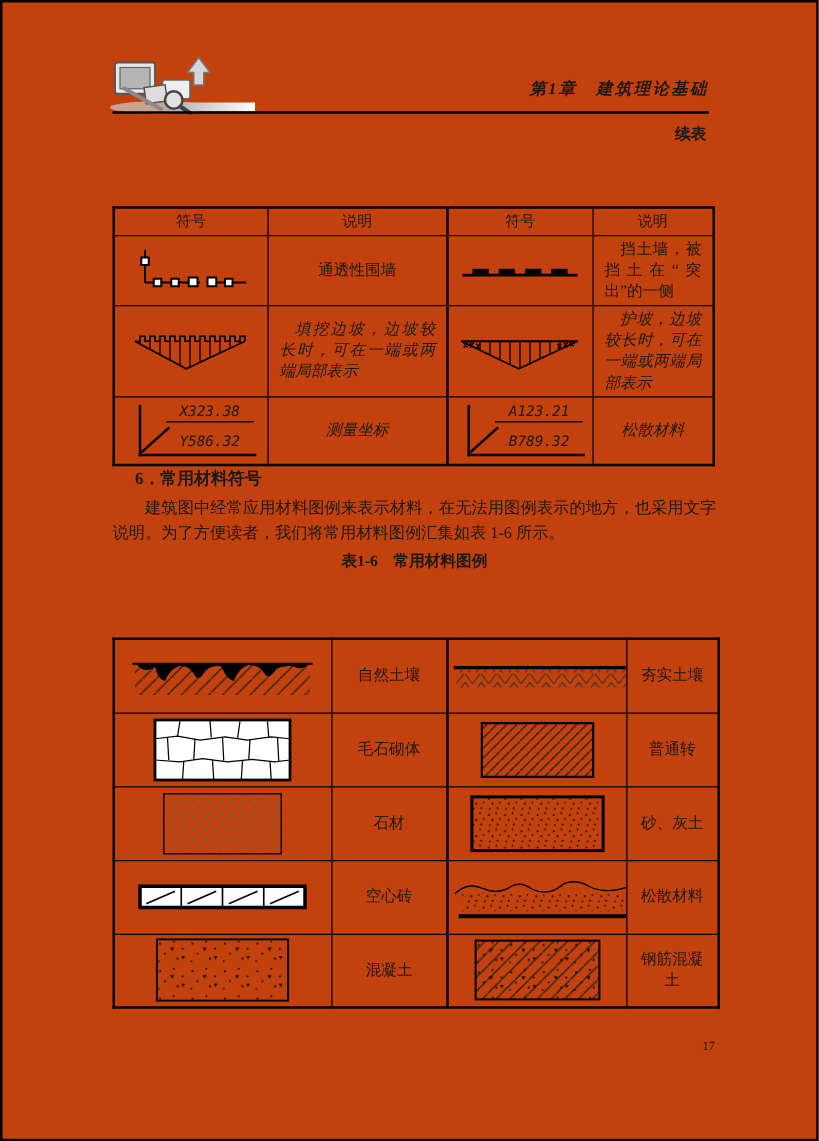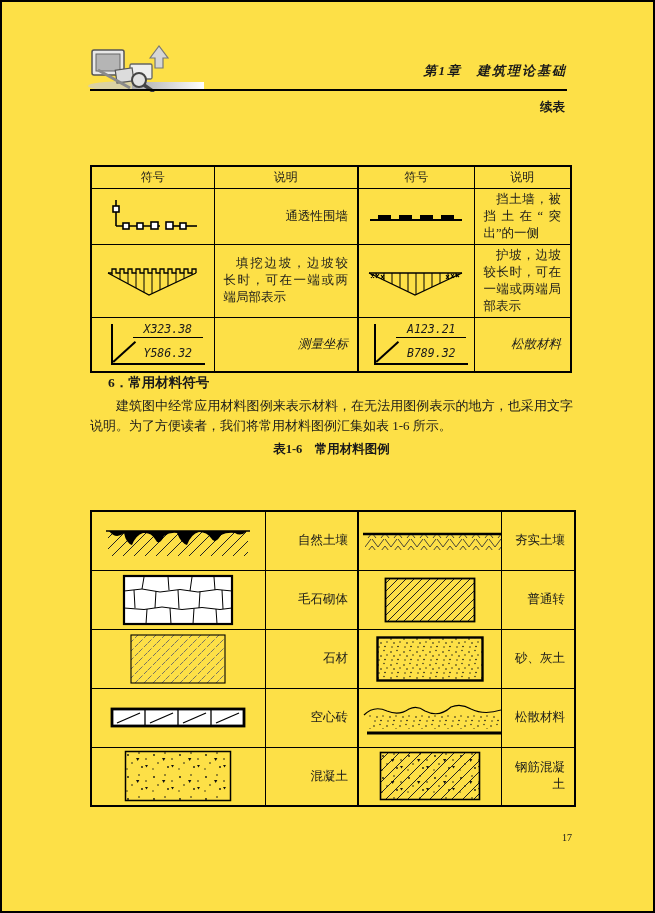--- a/index.html
+++ b/index.html
@@ -1,38 +1,38 @@
 <!DOCTYPE html>
 <html><head>
 <meta charset="utf-8">
 <style>
   * { margin:0; padding:0; box-sizing:border-box; }
   html,body { background:#fff; }
   body { font-family:"Liberation Serif","DejaVu Serif",serif; color:#1a1a1a; }
-  .page { position:relative; width:655px; height:913px; background:#fde047; border:2px solid #000; overflow:hidden; }
+  .page { position:relative; width:655px; height:913px; background:#c2410c; border:2px solid #000; overflow:hidden; }
 
   
   .logo { position:absolute; left:84px; top:40px; }
   .chapter-title { position:absolute; top:60px; right:86px; font-size:13px; font-weight:bold; font-style:italic; letter-spacing:2px; }
   .header-rule { position:absolute; left:88px; right:86px; top:87px; height:2px; background:#000; }
   .continued-label { position:absolute; top:97px; right:88px; font-size:12.5px; font-weight:bold; }
 
   
   table { border-collapse:collapse; table-layout:fixed;margin-top:46px; }
   .t1 { position:absolute; left:88px; top:117px; width:480px; }
   .t2 { position:absolute; left:88px; top:462px; width:484px; }
   th, td { border:1px solid #000; font-size:12.5px; vertical-align:middle; overflow:hidden; }
   .t1, .t2 { border:2px solid #000; }
   th { font-weight:normal; font-size:12px; text-align:center; }
   tr.hr th { border-bottom:1.5px solid #000; }
   td.mid, th.mid { border-left:2.5px solid #000; }
   td.sym { text-align:center; }
-  td.desc { text-align:right; padding:2px 9px; line-height:17px; }
+  td.desc { text-align:center; padding:2px 9px; line-height:17px; }
   td.desc.long { text-indent:1em; text-align:justify; }
-  .t1 tr.hr { height:22px; } .t1 tr.r0 { height:48px; } .t1 tr.r1 { height:62px; }
+  .t1 tr.hr { height:22px; } .t1 tr.r0 { height:48px; } .t1 tr.r1 { height:62px;font-style:italic; }
   .t1 tr.r2 { height:55px;font-style:italic; } .t1 tr.r3 { height:54px; }
   .t2 tr.hr { height:19px; } .t2 tr.mr { height:59px; }
 
   
   .coord { position:relative; width:112px; height:48px; margin:0 auto; font-family:"DejaVu Sans Mono",monospace; font-size:11.5px; }
   .coord .cv { position:absolute; left:14px; top:4px; width:2px; height:41px; background:#000; }
   .coord .ch { position:absolute; left:14px; top:43px; width:94px; height:2px; background:#000; }
   .coord .cd { position:absolute; left:16px; top:41px; width:30px; height:1.5px; background:#000; transform:rotate(-42deg); transform-origin:0 50%; }
   .coord .cx { position:absolute; left:36px; top:2px; width:70px; text-align:center; border-bottom:1.5px solid #000; padding-bottom:1px; }
   .coord .cy { position:absolute; left:36px; top:26px; width:70px; text-align:center; }

